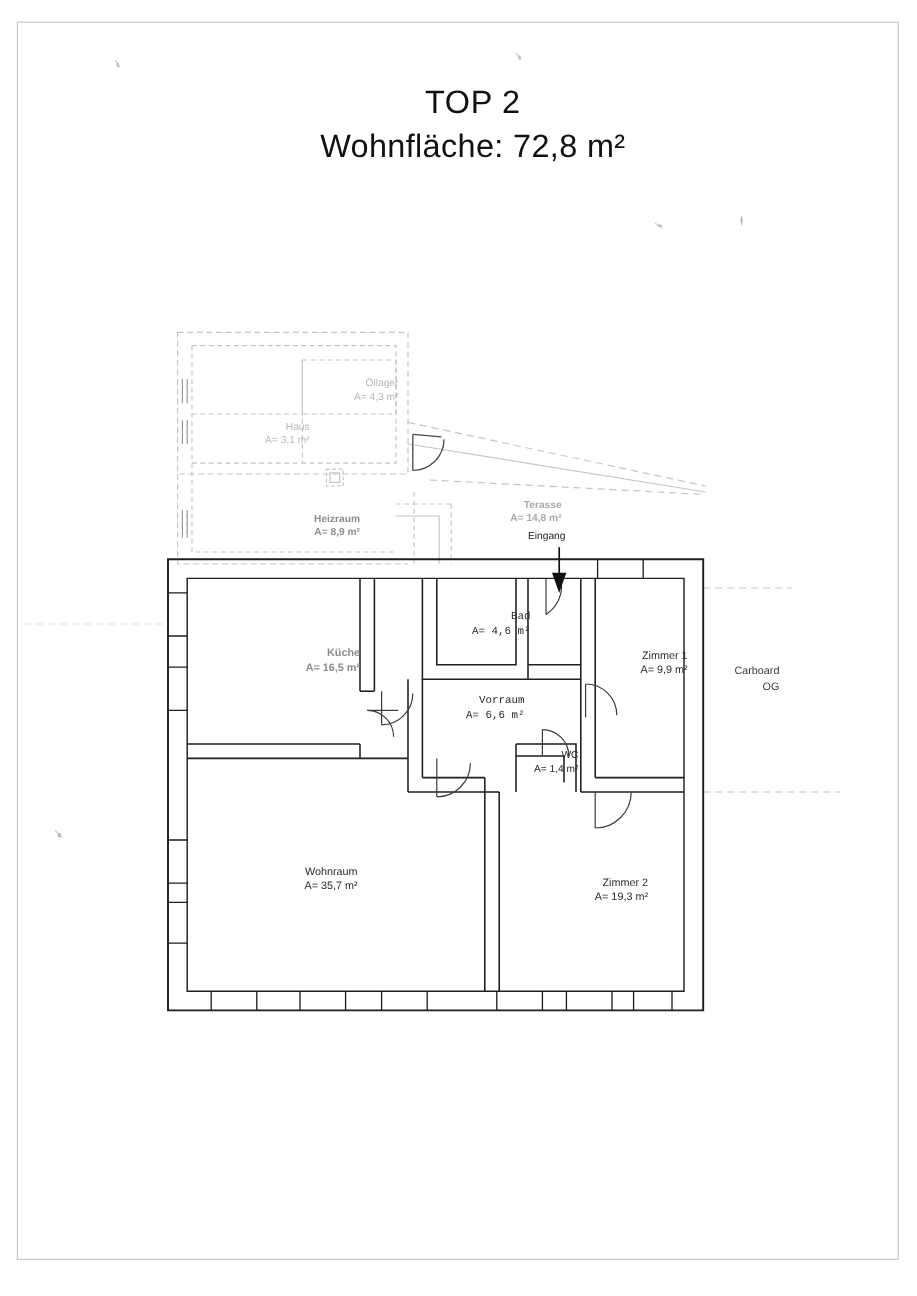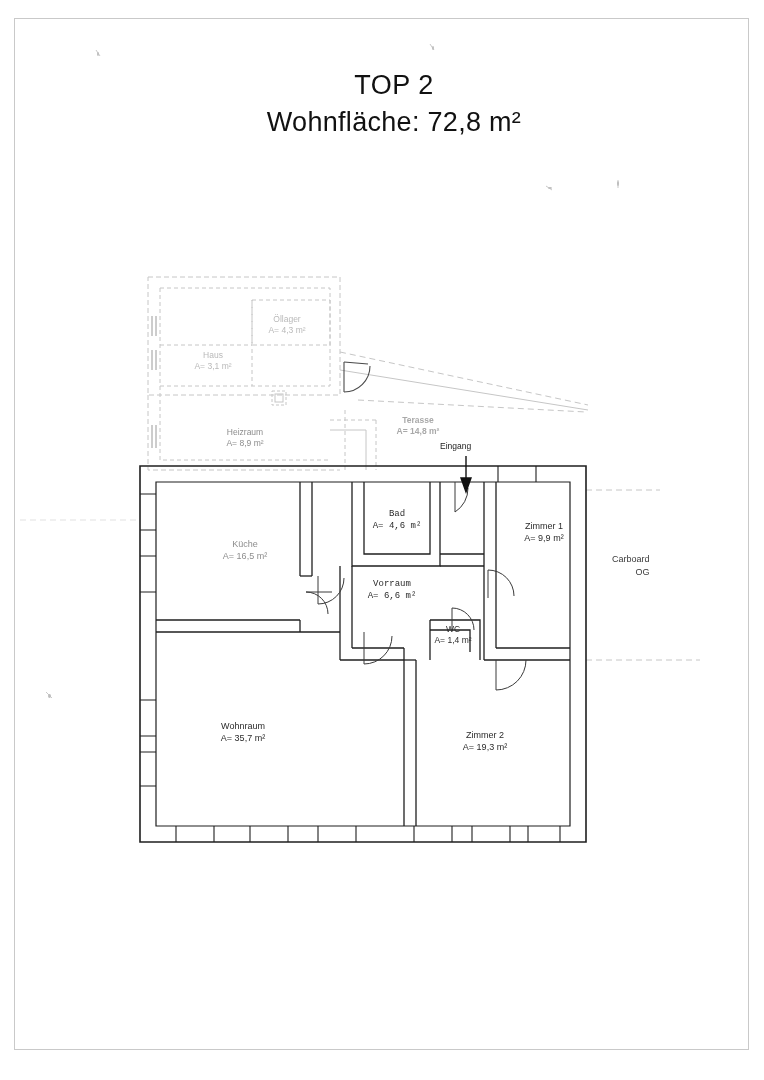--- a/index.html
+++ b/index.html
@@ -61,38 +61,38 @@
     position: absolute;
     left: 0;
     top: 0;
     width: 764px;
     height: 1080px;
   }
 
   
   .room-label {
     position: absolute;
-    text-align: center;
+    text-align: right;
     line-height: 1.35;
     color: #2b2b2b;
   }
   .room-label .nm {
     display: block;
     font-size: 8.5px;
   }
   .room-label .ar {
     display: block;
     font-size: 8.5px;
   }
   .room-label.big .nm { font-size: 9px; }
   .room-label.big .ar { font-size: 9px; }
 
   .faint { color: #b9b9b9; }
   .faint2 { color: #a9a9a9; font-weight: bold; }
-  .semi { color: #8d8d8d; }
+  .semi { color: #8d8d8d; font-weight: bold; }
 
   .side-note {
     position: absolute;
     font-size: 9px;
     color: #3a3a3a;
     line-height: 1.4;
     text-align: right;
   }
   .entry-note {
     position: absolute;
@@ -294,21 +294,21 @@
     <div class="room-label big semi" style="left:190px; top:538px; width:110px;">
       <span class="nm">Küche</span>
       <span class="ar">A= 16,5 m²</span>
     </div>
 
     <div class="room-label big" style="left:352px; top:508px; width:90px;font-family:Liberation Mono, monospace;">
       <span class="nm">Bad</span>
       <span class="ar">A= 4,6 m²</span>
     </div>
 
-    <div class="room-label big" style="left:483px; top:520px; width:90px;padding-left:16px;">
+    <div class="room-label big" style="left:483px; top:540px; width:90px;">
       <span class="nm">Zimmer 1</span>
       <span class="ar">A= 9,9 m²</span>
     </div>
 
     <div class="room-label big" style="left:347px; top:578px; width:90px;font-family:Liberation Mono, monospace;">
       <span class="nm">Vorraum</span>
       <span class="ar">A= 6,6 m²</span>
     </div>
 
     <div class="room-label" style="left:424px; top:624px; width:58px;">

